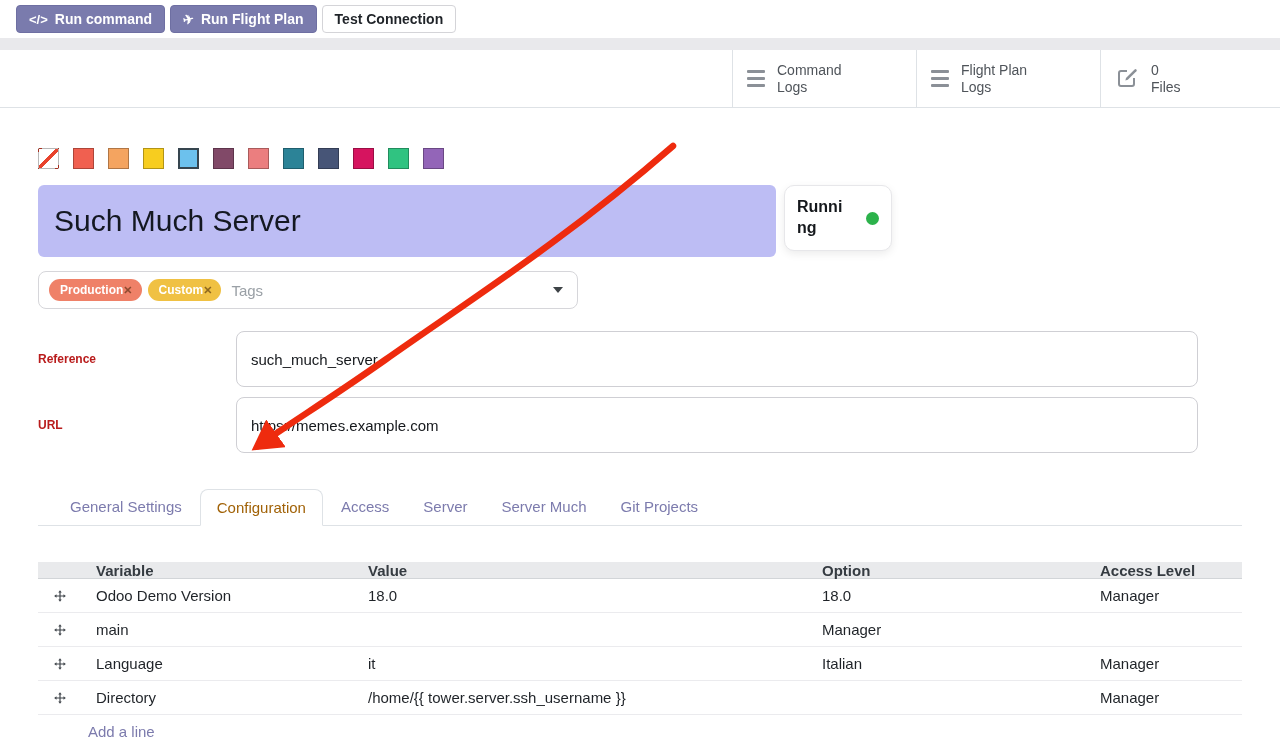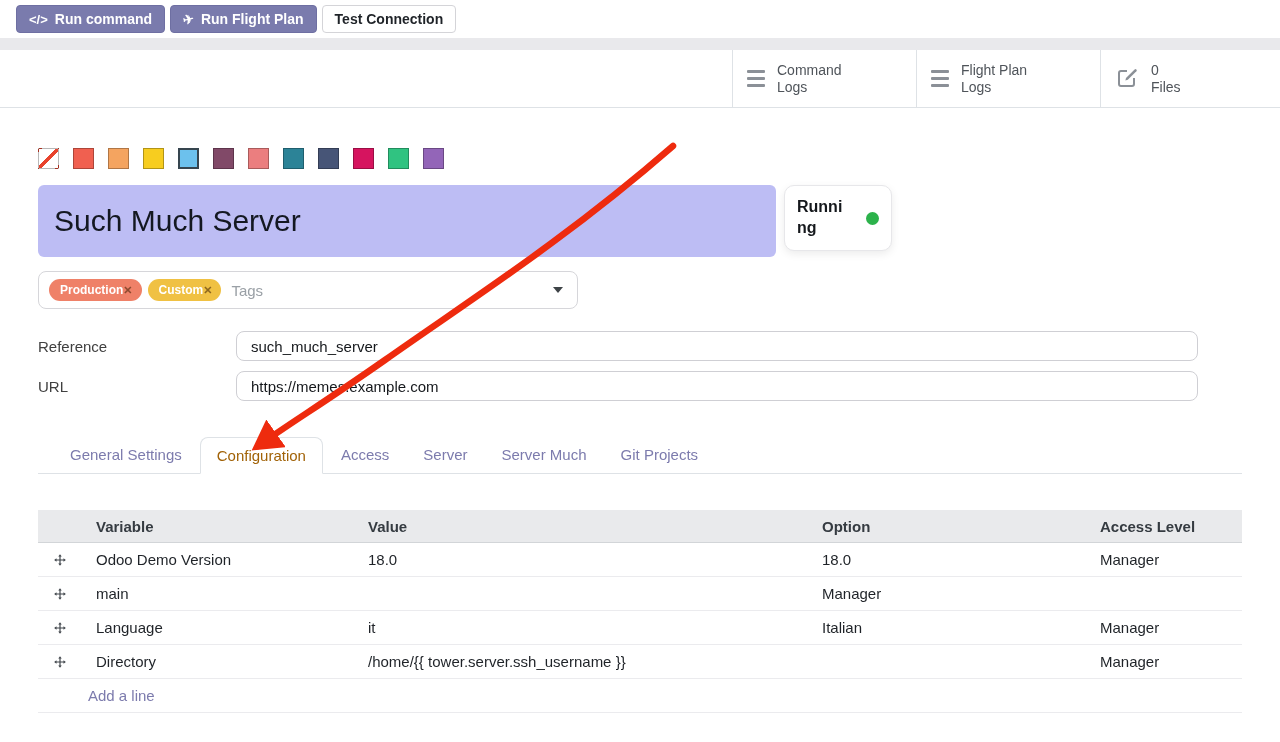--- a/index.html
+++ b/index.html
@@ -46,35 +46,35 @@
   .tags-box { margin-top:14px; width:540px; height:38px; border:1px solid #d6d6da; border-radius:8px;
               display:flex; align-items:center; padding:0 14px 0 10px; gap:6px; background:#fff; cursor:text; }
   .tag { height:22px; border-radius:11px; color:#fff; font-size:12px; font-weight:700;
          display:inline-flex; align-items:center; padding:0 9px 0 11px; white-space:nowrap; }
   .tag .x { color:rgba(60,30,0,.55); font-size:11px; font-weight:700; cursor:pointer; }
   .tags-ph { color:#9aa0a6; font-size:15px; margin-left:4px; }
   .caret { margin-left:auto; width:0; height:0; border-left:5px solid transparent;
            border-right:5px solid transparent; border-top:6px solid #3e4347; cursor:pointer; }
 
   .fields { margin-top:22px; display:grid; grid-template-columns:198px 1fr; row-gap:10px; padding-right:44px; }
-  .flabel { font-size:15px; font-weight:400; color:#404040; align-self:center; }
-  .finput { height:30px; border:1px solid #cfcfd4; border-radius:8px; background:#fff;
+  .flabel { font-size:12px; font-weight:700; color:#b91c1c; align-self:center; }
+  .finput { height:56px; border:1px solid #cfcfd4; border-radius:8px; background:#fff;
             display:flex; align-items:center; padding:0 14px; font-size:15px; color:#15181c; }
 
   .tabs { margin-top:36px; display:flex; border-bottom:1px solid #dee2e6; padding-left:16px; }
   .tab { padding:9px 16px; font-size:15px; color:#7c7bad; cursor:pointer; margin-right:2px; }
   .tab.active { background:#fff; border:1px solid #dee2e6; border-bottom:1px solid #fff;
                 border-radius:8px 8px 0 0; color:#a16207; margin-bottom:-1px; }
 
   .cfg-table { margin-top:36px; font-size:15px; color:#1f2328; }
   .t-row { display:grid; grid-template-columns:44px 272px 454px 278px 1fr; align-items:center;
            height:34px; border-bottom:1px solid #ebebee; }
   .t-row > div { padding-left:14px; overflow:hidden; white-space:nowrap; }
   .t-row > .drag { padding-left:0; display:flex; justify-content:center; cursor:grab; }
-  .t-head { background:#e9eaec; border-bottom:1px solid #d2d5d8; height:33px; }
+  .t-head { background:#e9eaec; border-bottom:1px solid #d2d5d8; height:17px; }
   .t-head > div { font-weight:700; color:#353b41; }
   .add-line { height:34px; display:flex; align-items:center; padding-left:50px; color:#7c7bad;
               border-bottom:1px solid #ebebee; cursor:pointer; font-size:15px; }
 
   .arrow-layer { position:absolute; left:0; top:0; width:1280px; height:742px; pointer-events:none; z-index:40; }
 </style>
 </head>
 <body>
 
 <div class="page">

